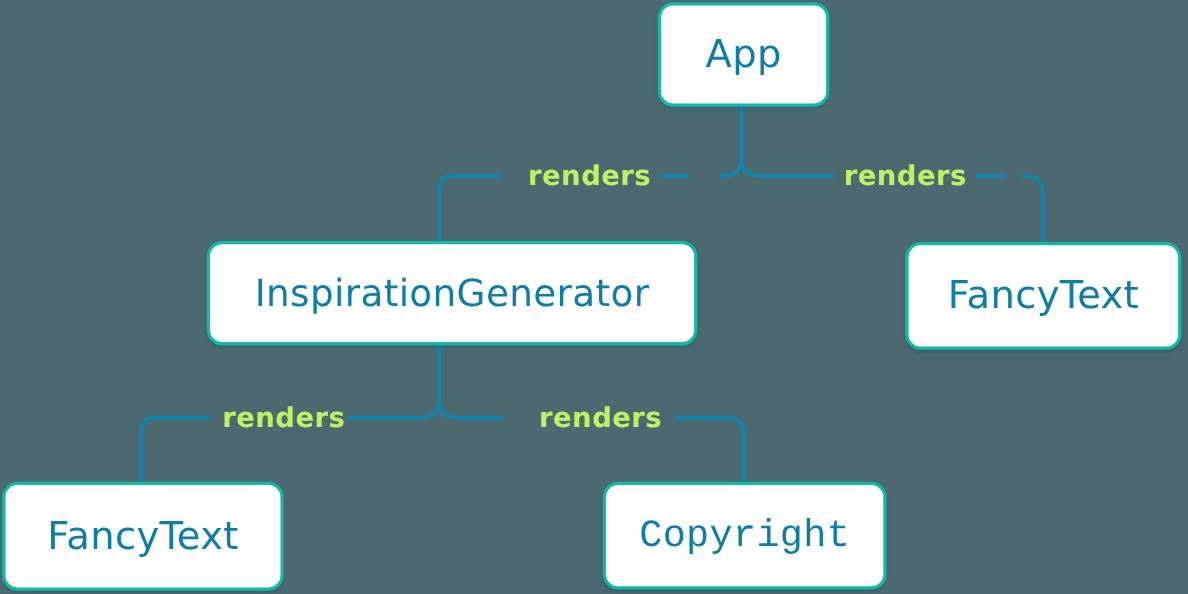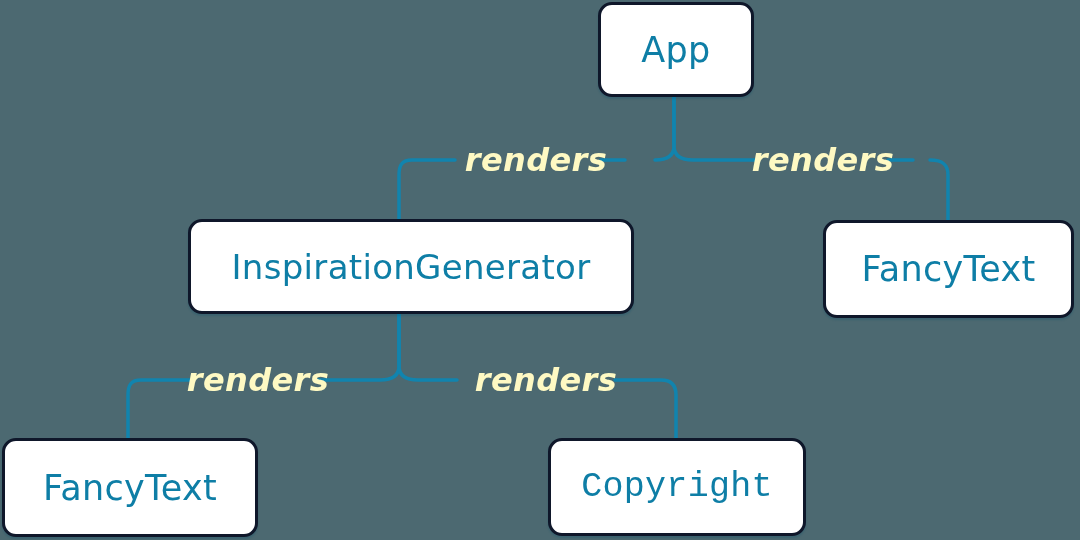--- a/index.html
+++ b/index.html
@@ -14,42 +14,41 @@
   svg.edges path {
     fill:none;
     stroke:#1184AE;
     stroke-width:3.5;
     stroke-linecap:round;
   }
   .node {
     position:absolute;
     box-sizing:border-box;
     background:#FFFFFF;
-    border:3px solid #0f172a;
+    border:3px solid #14b8a6;
     border-radius:14px;
     display:flex; align-items:center; justify-content:center;
     color:#0E7EA6;
     font-size:35px;
     letter-spacing:0.3px;
     box-shadow:0 2px 2px rgba(8,78,106,0.25);
   }
   #node-app               { left:598px; top:2px;   width:156px; height:95px; }
   #node-inspiration       { left:188px; top:219px; width:446px; height:95px; font-size:34px; }
   #node-fancytext-top     { left:823px; top:220px; width:251px; height:98px; }
   #node-fancytext-bottom  { left:2px;   top:438px; width:256px; height:99px; }
   #node-copyright         { left:548px; top:438px; width:258px; height:98px;font-family:Liberation Mono, monospace; }
   .edge-label {
     position:absolute;
     transform:translate(-50%,-50%);
-    color:#fef9c3;
-    font-size:32px;
+    color:#bef264;
+    font-size:25px;
     font-weight:bold;
     letter-spacing:0.4px;
     white-space:nowrap;
-    font-style:italic;
   }
   #edge-label-0 { left:536px; top:160px; }
   #edge-label-1 { left:823px; top:160px; }
   #edge-label-2 { left:258px; top:380px; }
   #edge-label-3 { left:546px; top:380px; }
 </style>
 </head>
 <body>
 
 <div class="canvas">

